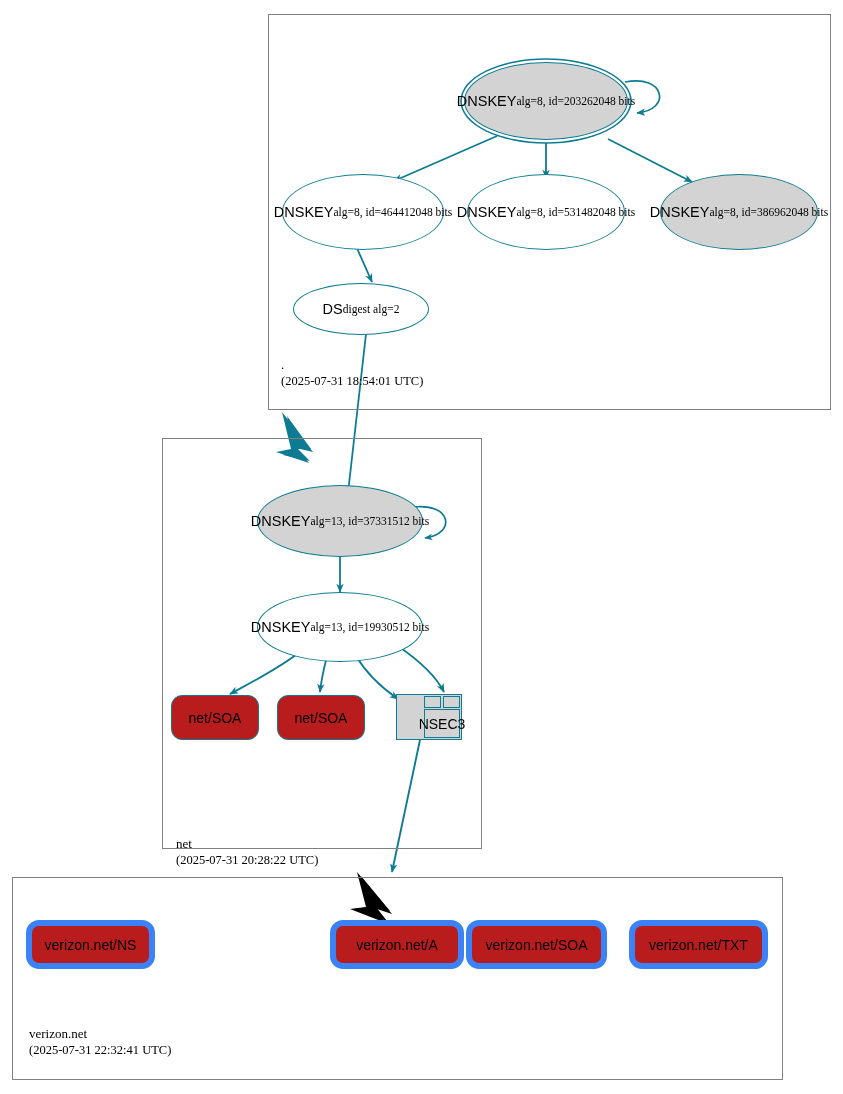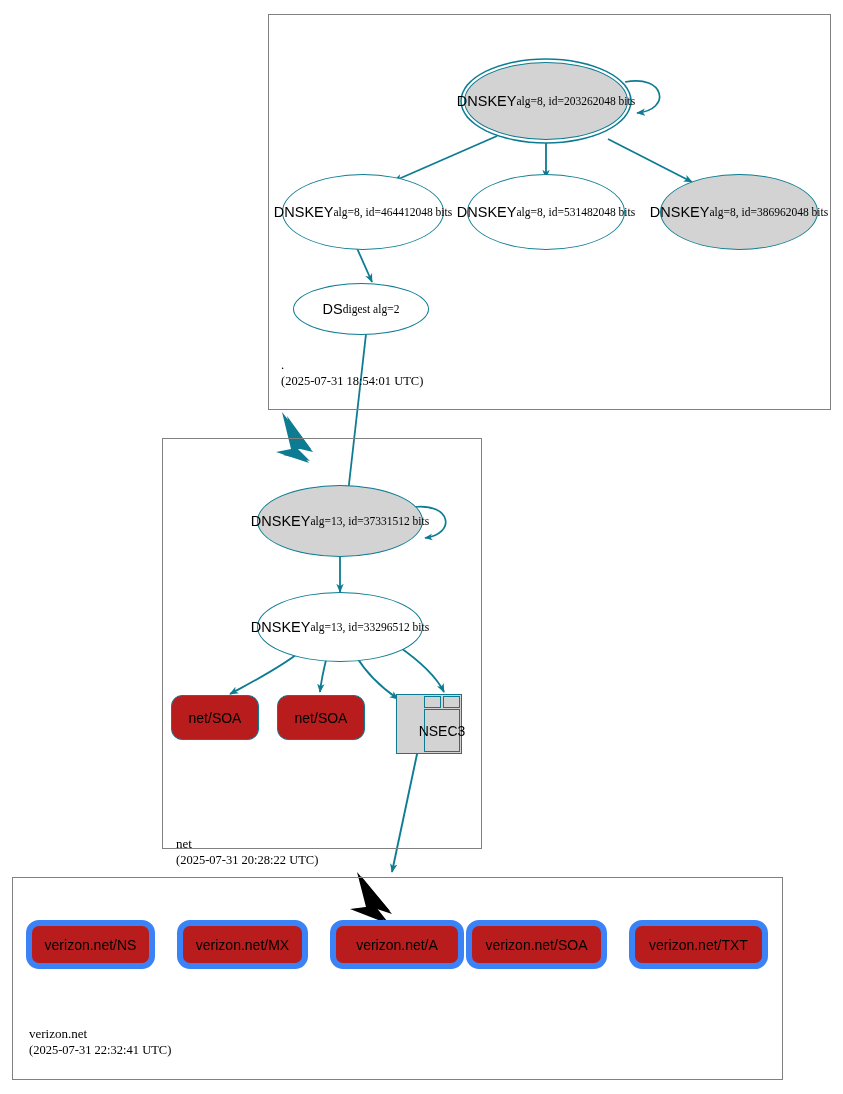--- a/index.html
+++ b/index.html
@@ -147,54 +147,51 @@
   </div>
 
   <div class="node ell gray" style="left:257px;top:485px;width:166px;height:72px;">
     <div class="t1">DNSKEY</div>
     <div class="t2">alg=13, id=37331</div>
     <div class="t2">512 bits</div>
   </div>
 
   <div class="node ell" style="left:257px;top:592px;width:166px;height:70px;">
     <div class="t1">DNSKEY</div>
-    <div class="t2">alg=13, id=33296</div>
+    <div class="t2">alg=13, id=19930</div>
     <div class="t2">512 bits</div>
   </div>
 
   <div class="node rrset" style="left:171px;top:695px;width:88px;height:45px;">
     <span>net/SOA</span>
   </div>
 
   <div class="node rrset" style="left:277px;top:695px;width:88px;height:45px;">
     <span>net/SOA</span>
   </div>
 
-  <div class="nsec3" style="left:396px;top:694px;width:66px;height:60px;padding-left:26px;">
+  <div class="nsec3" style="left:396px;top:694px;width:66px;height:46px;padding-left:26px;">
     <div class="toprow">
       <div class="cell"></div>
       <div class="cell"></div>
     </div>
     <div class="lbl">NSEC3</div>
   </div>
 
   <div class="zonebox" style="left:12px;top:877px;width:771px;height:203px;"></div>
 
   <div class="zonelabel" style="left:29px;top:1026px;">
     <div class="zname">verizon.net</div>
     <div class="ztime">(2025-07-31 22:32:41 UTC)</div>
   </div>
 
   <div class="node rrset blk" style="left:26px;top:920px;width:129px;height:49px;">
     <span>verizon.net/NS</span>
   </div>
 
-  <div class="node rrset blk" style="left:177px;top:920px;width:131px;height:49px;">
-    <span>verizon.net/MX</span>
-  </div>
 
   <div class="node rrset blk" style="left:330px;top:920px;width:134px;height:49px;">
     <span>verizon.net/A</span>
   </div>
 
   <div class="node rrset blk" style="left:466px;top:920px;width:141px;height:49px;">
     <span>verizon.net/SOA</span>
   </div>
 
   <div class="node rrset blk" style="left:629px;top:920px;width:139px;height:49px;">

